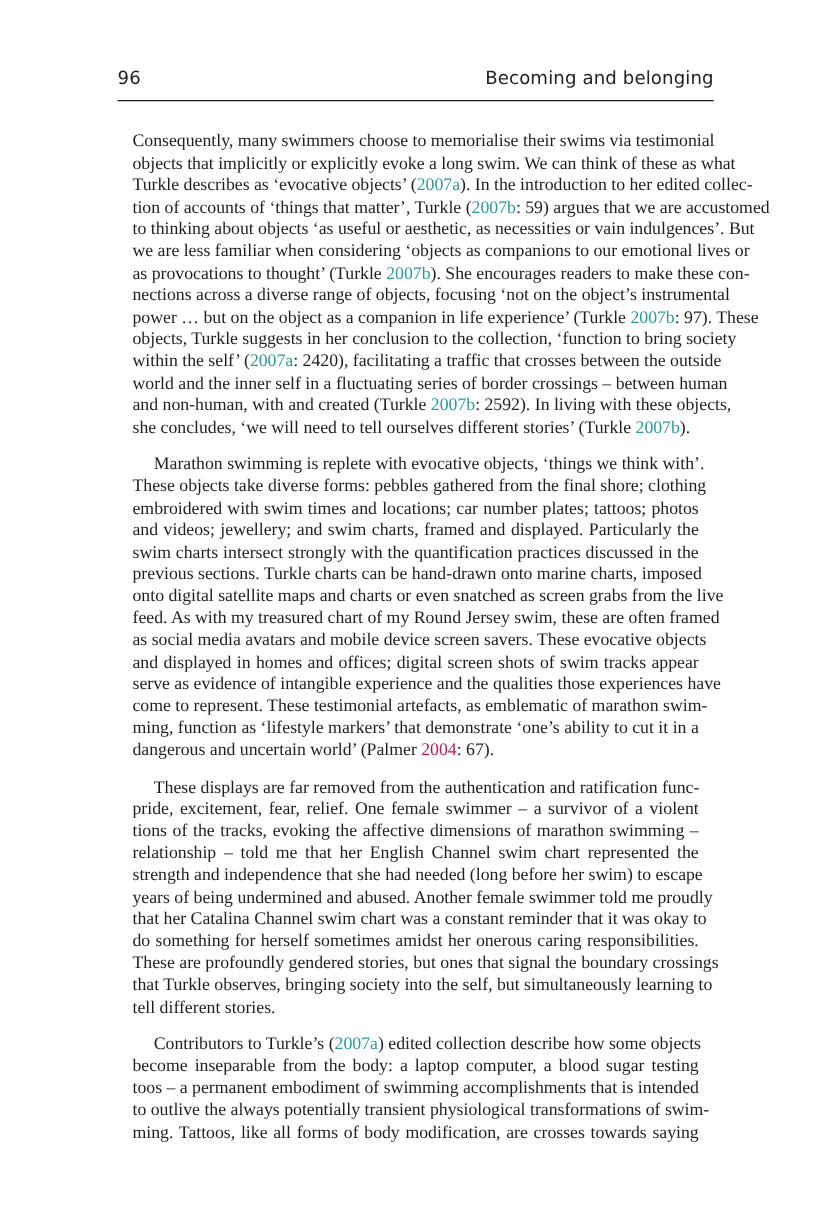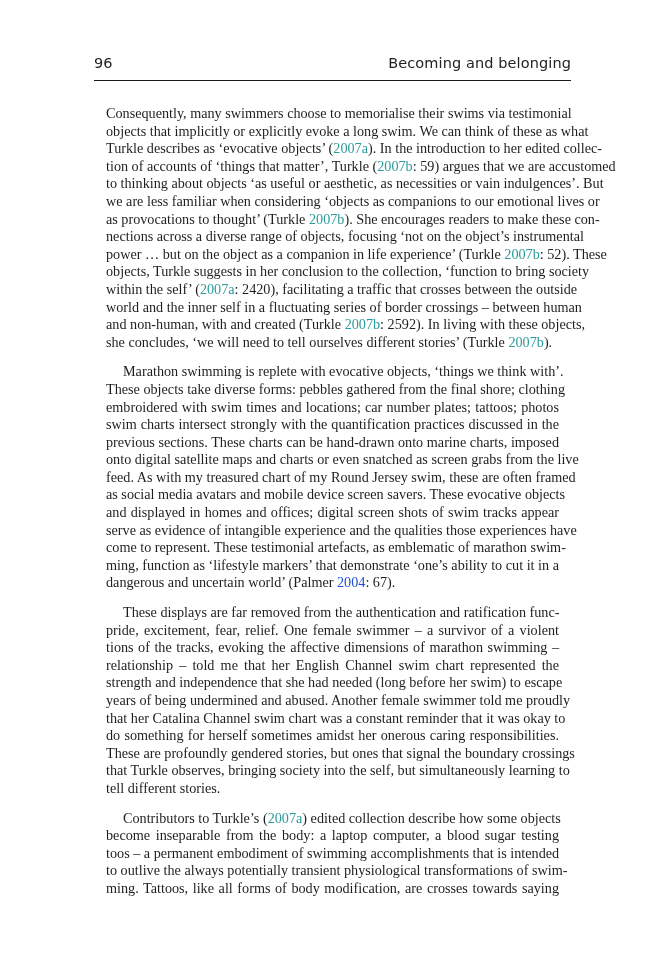--- a/index.html
+++ b/index.html
@@ -36,41 +36,42 @@
   <div class="body-text" id="body-text">
       <p>
         <span class="line"><span>Consequently, many swimmers choose to memorialise their swims via testimonial</span></span>
         <span class="line"><span>objects that implicitly or explicitly evoke a long swim. We can think of these as what</span></span>
         <span class="line"><span>Turkle describes as ‘evocative objects’ (</span><span class="cite" style="color: rgb(42, 154, 154);">2007a</span><span>). In the introduction to her edited collec-</span></span>
         <span class="line"><span>tion of accounts of ‘things that matter’, Turkle (</span><span class="cite" style="color: rgb(42, 154, 154);">2007b</span><span>: 59) argues that we are accustomed</span></span>
         <span class="line"><span>to thinking about objects ‘as useful or aesthetic, as necessities or vain indulgences’. But</span></span>
         <span class="line"><span>we are less familiar when considering ‘objects as companions to our emotional lives or</span></span>
         <span class="line"><span>as provocations to thought’ (Turkle </span><span class="cite" style="color: rgb(42, 154, 154);">2007b</span><span>). She encourages readers to make these con-</span></span>
         <span class="line"><span>nections across a diverse range of objects, focusing ‘not on the object’s instrumental</span></span>
-        <span class="line"><span>power … but on the object as a companion in life experience’ (Turkle </span><span class="cite" style="color: rgb(42, 154, 154);">2007b</span><span>: 52). These</span></span>
+        <span class="line"><span>power … but on the object as a companion in life experience’ (Turkle </span><span class="cite" style="color: rgb(42, 154, 154);">2007b</span><span>: 97). These</span></span>
         <span class="line"><span>objects, Turkle suggests in her conclusion to the collection, ‘function to bring society</span></span>
         <span class="line"><span>within the self’ (</span><span class="cite" style="color: rgb(42, 154, 154);">2007a</span><span>: 2420), facilitating a traffic that crosses between the outside</span></span>
         <span class="line"><span>world and the inner self in a fluctuating series of border crossings – between human</span></span>
         <span class="line"><span>and non-human, with and created (Turkle </span><span class="cite" style="color: rgb(42, 154, 154);">2007b</span><span>: 2592). In living with these objects,</span></span>
         <span class="line last"><span>she concludes, ‘we will need to tell ourselves different stories’ (Turkle </span><span class="cite" style="color: rgb(42, 154, 154);">2007b</span><span>).</span></span>
       </p>
       <p>
         <span class="line" style="padding-left: 17px;"><span>Marathon swimming is replete with evocative objects, ‘things we think with’.</span></span>
         <span class="line"><span>These objects take diverse forms: pebbles gathered from the final shore; clothing</span></span>
         <span class="line"><span>embroidered with swim times and locations; car number plates; tattoos; photos</span></span>
+        <span class="line"><span>and videos; jewellery; and swim charts, framed and displayed. Particularly the</span></span>
         <span class="line"><span>swim charts intersect strongly with the quantification practices discussed in the</span></span>
-        <span class="line"><span>previous sections. These charts can be hand-drawn onto marine charts, imposed</span></span>
+        <span class="line"><span>previous sections. Turkle charts can be hand-drawn onto marine charts, imposed</span></span>
         <span class="line"><span>onto digital satellite maps and charts or even snatched as screen grabs from the live</span></span>
         <span class="line"><span>feed. As with my treasured chart of my Round Jersey swim, these are often framed</span></span>
         <span class="line"><span>as social media avatars and mobile device screen savers. These evocative objects</span></span>
         <span class="line"><span>and displayed in homes and offices; digital screen shots of swim tracks appear</span></span>
         <span class="line"><span>serve as evidence of intangible experience and the qualities those experiences have</span></span>
         <span class="line"><span>come to represent. These testimonial artefacts, as emblematic of marathon swim-</span></span>
         <span class="line"><span>ming, function as ‘lifestyle markers’ that demonstrate ‘one’s ability to cut it in a</span></span>
-        <span class="line last"><span>dangerous and uncertain world’ (Palmer </span><span class="cite" style="color: #1d4ed8;">2004</span><span>: 67).</span></span>
+        <span class="line last"><span>dangerous and uncertain world’ (Palmer </span><span class="cite" style="color: #be185d;">2004</span><span>: 67).</span></span>
       </p>
       <p>
         <span class="line" style="padding-left: 17px;"><span>These displays are far removed from the authentication and ratification func-</span></span>
         <span class="line"><span>pride, excitement, fear, relief. One female swimmer – a survivor of a violent</span></span>
         <span class="line"><span>tions of the tracks, evoking the affective dimensions of marathon swimming –</span></span>
         <span class="line"><span>relationship – told me that her English Channel swim chart represented the</span></span>
         <span class="line"><span>strength and independence that she had needed (long before her swim) to escape</span></span>
         <span class="line"><span>years of being undermined and abused. Another female swimmer told me proudly</span></span>
         <span class="line"><span>that her Catalina Channel swim chart was a constant reminder that it was okay to</span></span>
         <span class="line"><span>do something for herself sometimes amidst her onerous caring responsibilities.</span></span>

